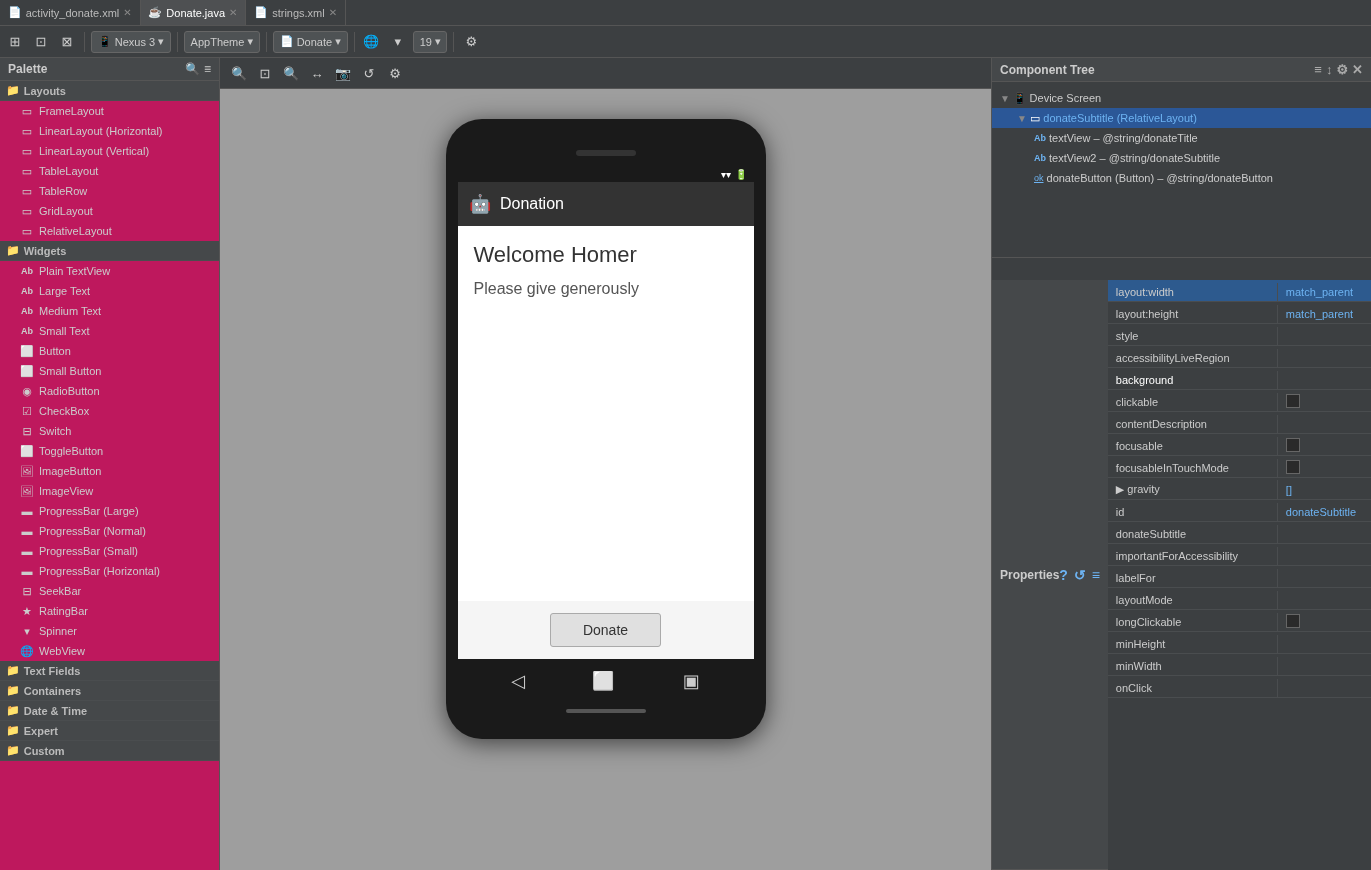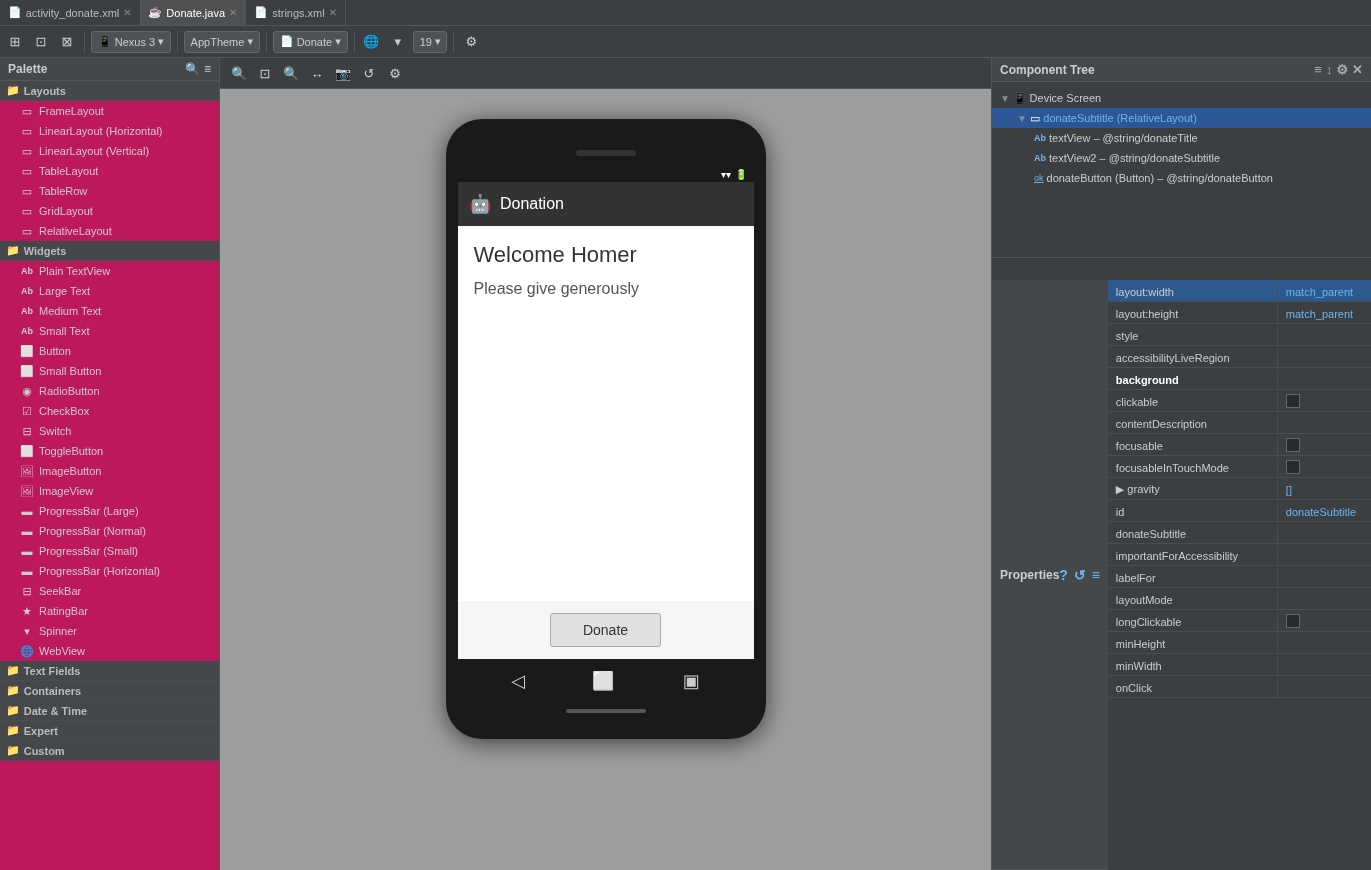--- a/index.html
+++ b/index.html
@@ -304,21 +304,21 @@
     }
     .prop-row.highlighted { background: #2d5a8e; }
     .prop-name {
       width: 170px;
       min-width: 170px;
       padding: 3px 8px;
       color: #ccc;
       font-size: 11px;
       border-right: 1px solid #4a4d4f;
     }
-    .prop-name.bold { font-weight: bold; color: #fff; }
+    .prop-name.bold { font-weight: normal; color: #fff; }
     .prop-value {
       flex: 1;
       padding: 3px 8px;
       color: #6db3f2;
       font-size: 11px;
     }
     .prop-checkbox {
       width: 14px;
       height: 14px;
       border: 1px solid #666;

